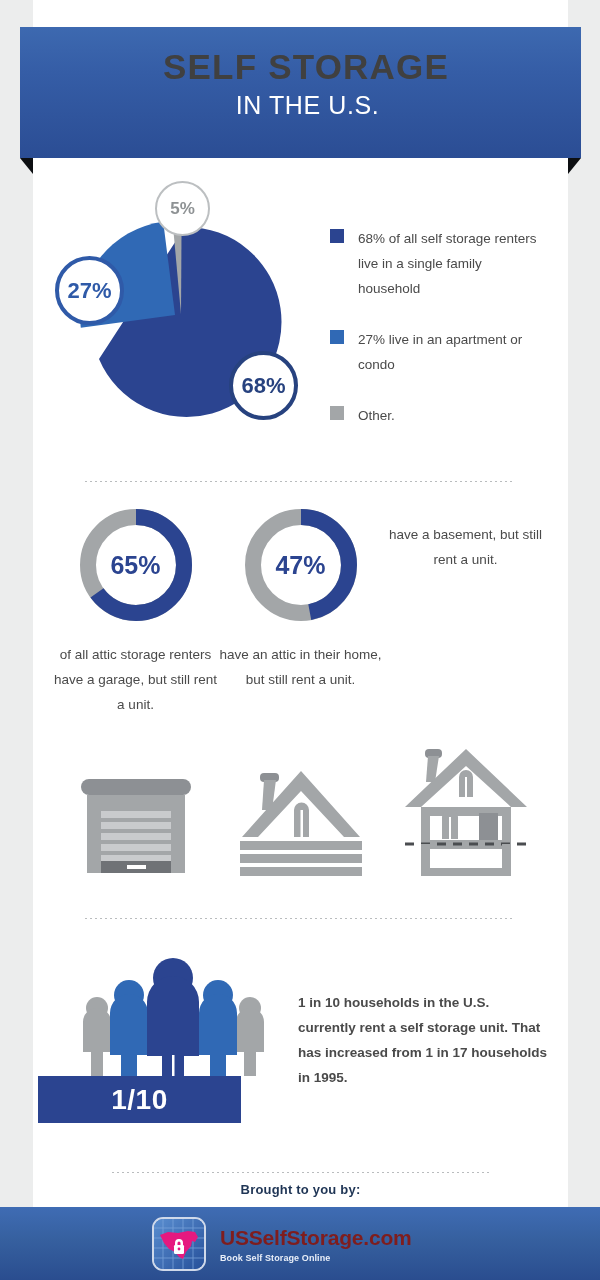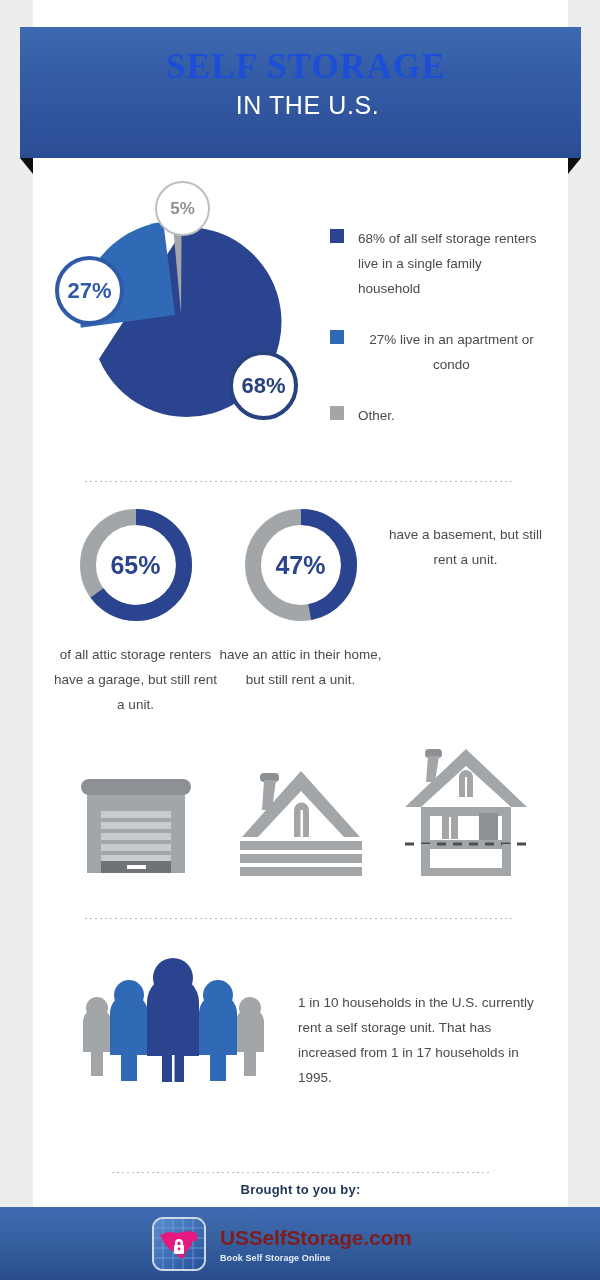--- a/index.html
+++ b/index.html
@@ -23,22 +23,22 @@
     position:absolute;left:20px;top:0;width:561px;height:131px;
     background:linear-gradient(180deg,#3d69b0 0%,#355da6 35%,#2b4d94 100%);
   }
   .ribbon-fold{
     position:absolute;top:131px;width:0;height:0;
   }
   .fold-l{left:20px;border-left:13px solid transparent;border-top:16px solid #0d0f12;}
   .fold-r{left:568px;border-right:13px solid transparent;border-top:16px solid #0d0f12;}
   .ribbon-title{
     position:absolute;left:20px;top:20px;width:572px;
-    text-align:center;color:#1d4ed8;
-    font-size:35px;font-weight:bold;letter-spacing:1.2px;line-height:40px;font-family:Liberation Serif, serif;
+    text-align:center;color:#404040;
+    font-size:35px;font-weight:bold;letter-spacing:1.2px;line-height:40px;
   }
   .ribbon-sub{
     position:absolute;left:20px;top:63px;width:575px;
     text-align:center;color:#fff;
     font-size:25px;font-weight:300;letter-spacing:0.6px;line-height:30px;
   }
 
   
   .pie-sec{position:absolute;left:33px;top:170px;width:535px;height:300px;}
   .pie-box{position:absolute;left:18px;top:10px;width:265px;height:270px;}
@@ -71,21 +71,21 @@
   }
   .donut-cap{
     margin-top:17px;font-size:13.5px;line-height:25px;color:#4a4a4a;
   }
 
   
   .icons-sec{position:absolute;left:33px;top:745px;width:535px;height:150px;}
   .icon-slot{position:absolute;top:0;width:165px;text-align:center;}
 
   
-  .ten-sec{position:absolute;left:33px;top:950px;width:535px;height:190px;}
+  .ten-sec{position:absolute;left:33px;top:950px;width:535px;height:190px;font-weight:bold;}
   .ten-graphic{position:absolute;left:38px;top:0;width:205px;height:175px;}
   .ten-bar{
     position:absolute;left:38px;top:1076px;width:203px;height:47px;
     background:#2b4490;display:flex;align-items:center;justify-content:center;
     color:#fff;font-size:28px;font-weight:bold;letter-spacing:0.5px;
   }
   .ten-txt{
     position:absolute;left:265px;top:40px;width:250px;
     font-size:13.5px;line-height:25px;color:#4a4a4a;
   }
@@ -155,21 +155,21 @@
       <div class="bubble" style="left:178px;top:171px;width:69px;height:69px;border:4px solid #27427f;color:#27427f;font-size:22px;">
         <span>68%</span>
       </div>
     </div>
 
     <div class="legend">
       <div class="legend-row">
         <span class="swatch" style="background:#2b4490"></span>
         <span class="legend-txt">68% of all self storage renters live in a single family household</span>
       </div>
-      <div class="legend-row" style="margin-top:8px;text-align:center;">
+      <div class="legend-row" style="margin-top:8px;">
         <span class="swatch" style="background:#3069b5"></span>
         <span class="legend-txt">27% live in an apartment or condo</span>
       </div>
       <div class="legend-row" style="margin-top:24px;">
         <span class="swatch" style="background:#a3a6a8"></span>
         <span class="legend-txt">Other.</span>
       </div>
     </div>
   </div>
 
@@ -287,20 +287,23 @@
         </g>
 
         <g fill="#2b4490">
           <circle cx="102" cy="28" r="20"></circle>
           <path d="M76 52 a26 26 0 0 1 52 0 v54 h-15 v26 h-22 v-26 h-15 z"></path>
         </g>
         <rect x="101" y="105" width="2.5" height="27" fill="#ffffff"></rect>
       </svg>
     </div>
     <div class="ten-txt">1 in 10 households in the U.S. currently rent a self storage unit. That has increased from 1 in 17 households in 1995.</div>
+  </div>
+  <div class="ten-bar">
+    <span>1/10</span>
   </div>
 
   <div class="dots" style="left:112px;top:1172px;width:378px;"></div>
 
   <div class="brought">Brought to you by:</div>
 
   <div class="footer-band"></div>
 
   <div class="logo-wrap">
     <div class="logo-mark">

